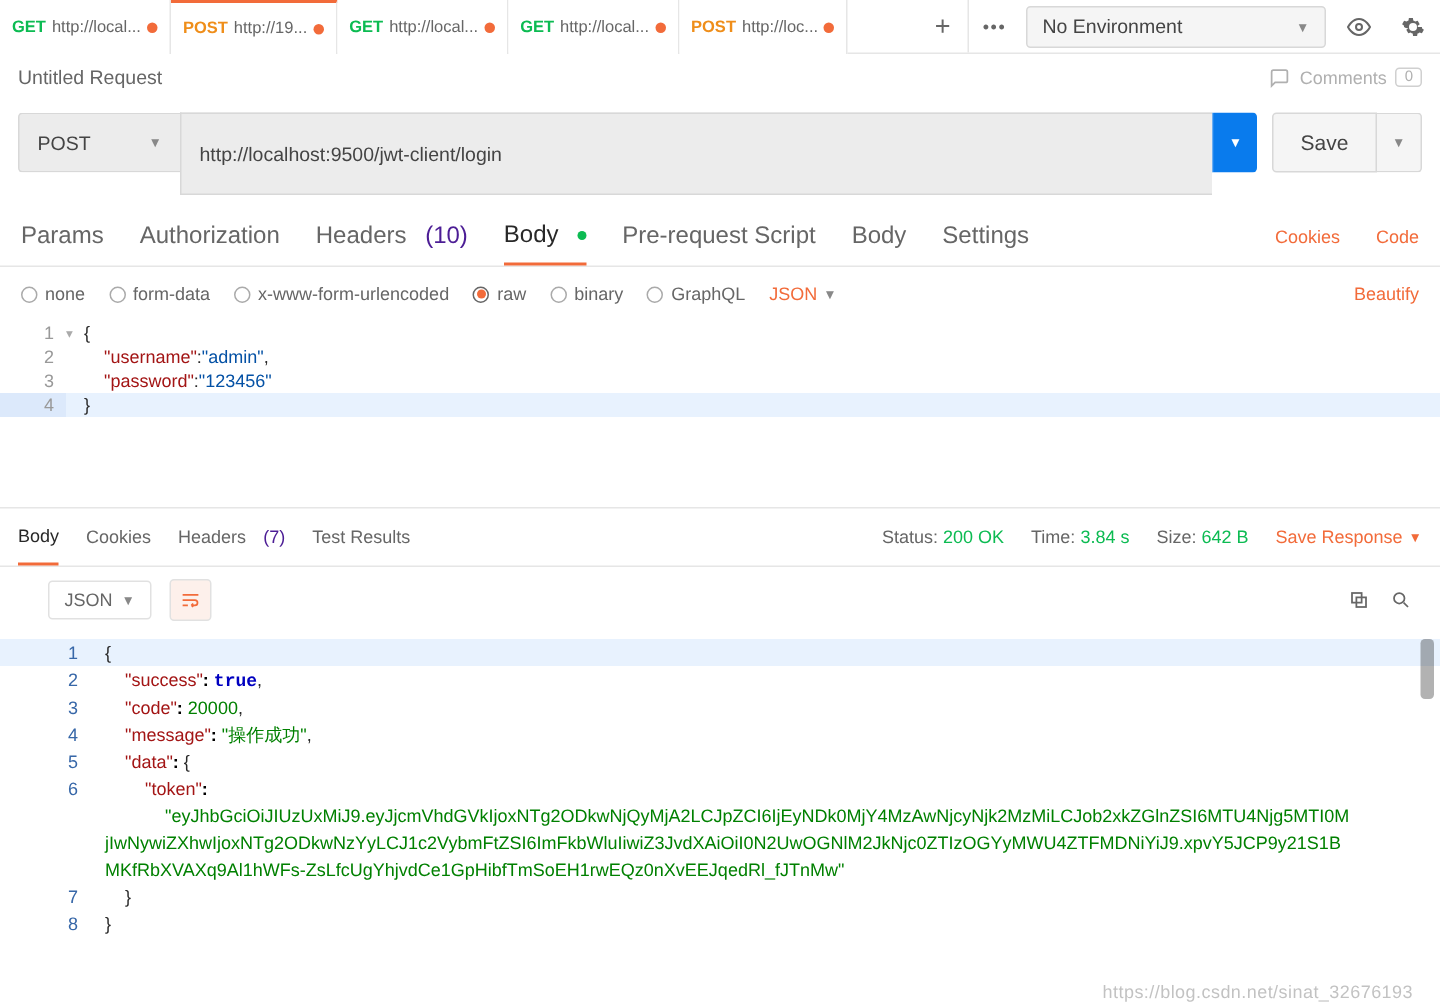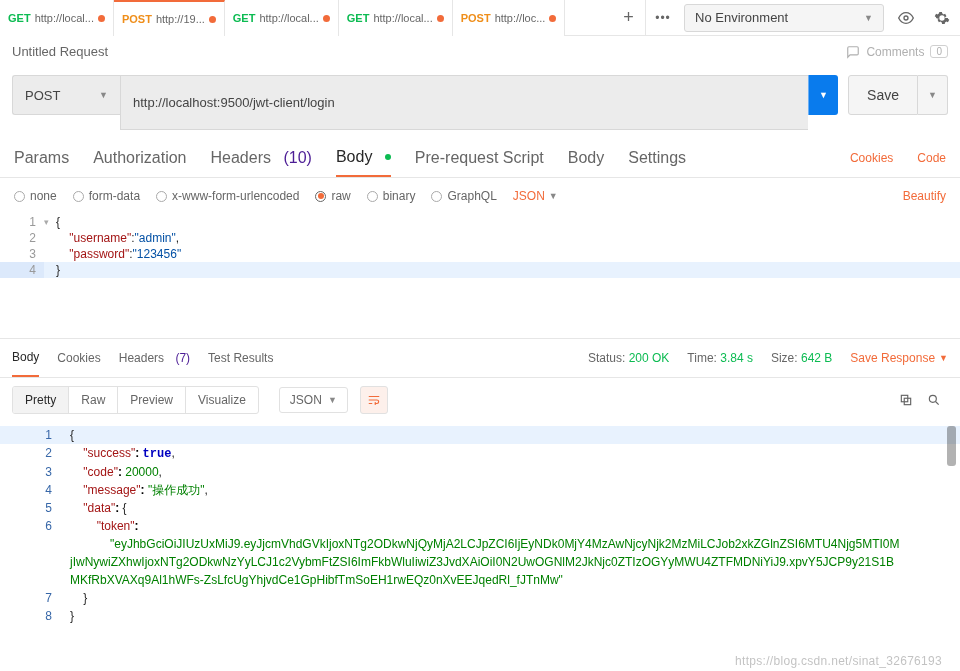--- a/index.html
+++ b/index.html
@@ -242,26 +242,20 @@
   <span class="meta"><span>Status:</span> <span class="val">200 OK</span></span>
   <span class="meta"><span>Time:</span> <span class="val">3.84 s</span></span>
   <span class="meta"><span>Size:</span> <span class="val">642 B</span></span>
   <div class="link-orange" style="display:flex;align-items:center;gap:4px;">
       <span>Save Response</span>
       <span class="caret" style="color:#f26b3a">▼</span>
     </div>
 </div>
 
 <div class="view-tabs">
-  <div class="view-group">
-    <div class="view-tab active">Pretty</div>
-    <div class="view-tab">Raw</div>
-    <div class="view-tab">Preview</div>
-    <div class="view-tab">Visualize</div>
-  </div>
   <div class="fmt-select">
       <span>JSON</span>
       <span class="caret">▼</span>
     </div>
   <div class="wrap-icon">
     <svg width="14" height="14" viewBox="0 0 24 24" fill="none" stroke="currentColor" stroke-width="2">
         <path d="M3 6h18M3 12h14a3 3 0 010 6h-4m0 0l2-2m-2 2l2 2M3 18h6"></path>
       </svg>
   </div>
   <div class="spacer"></div>

